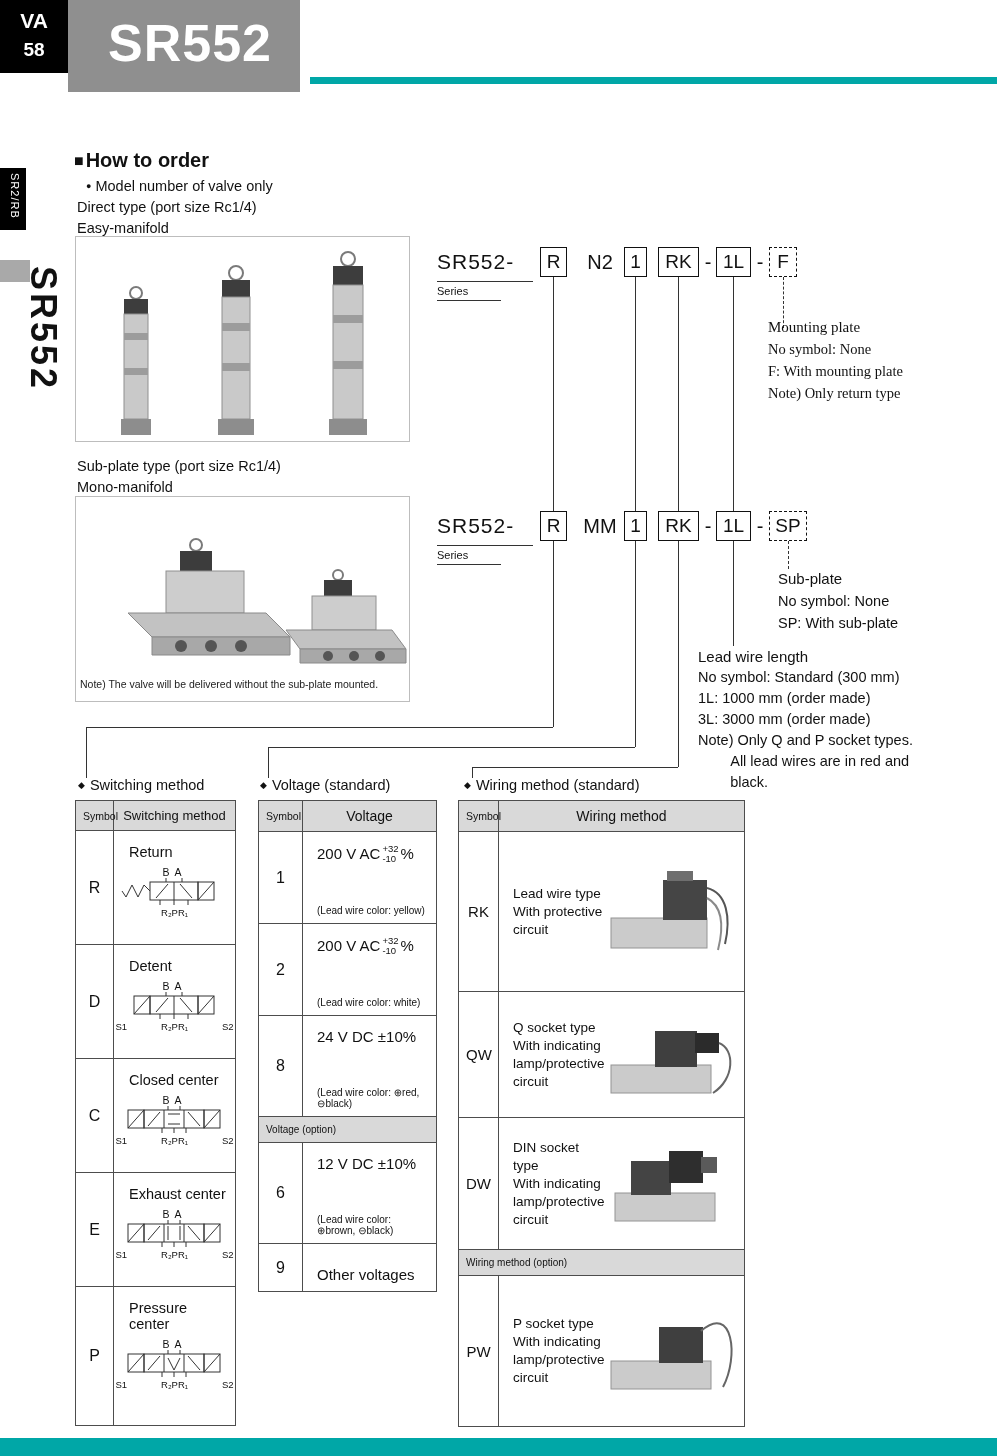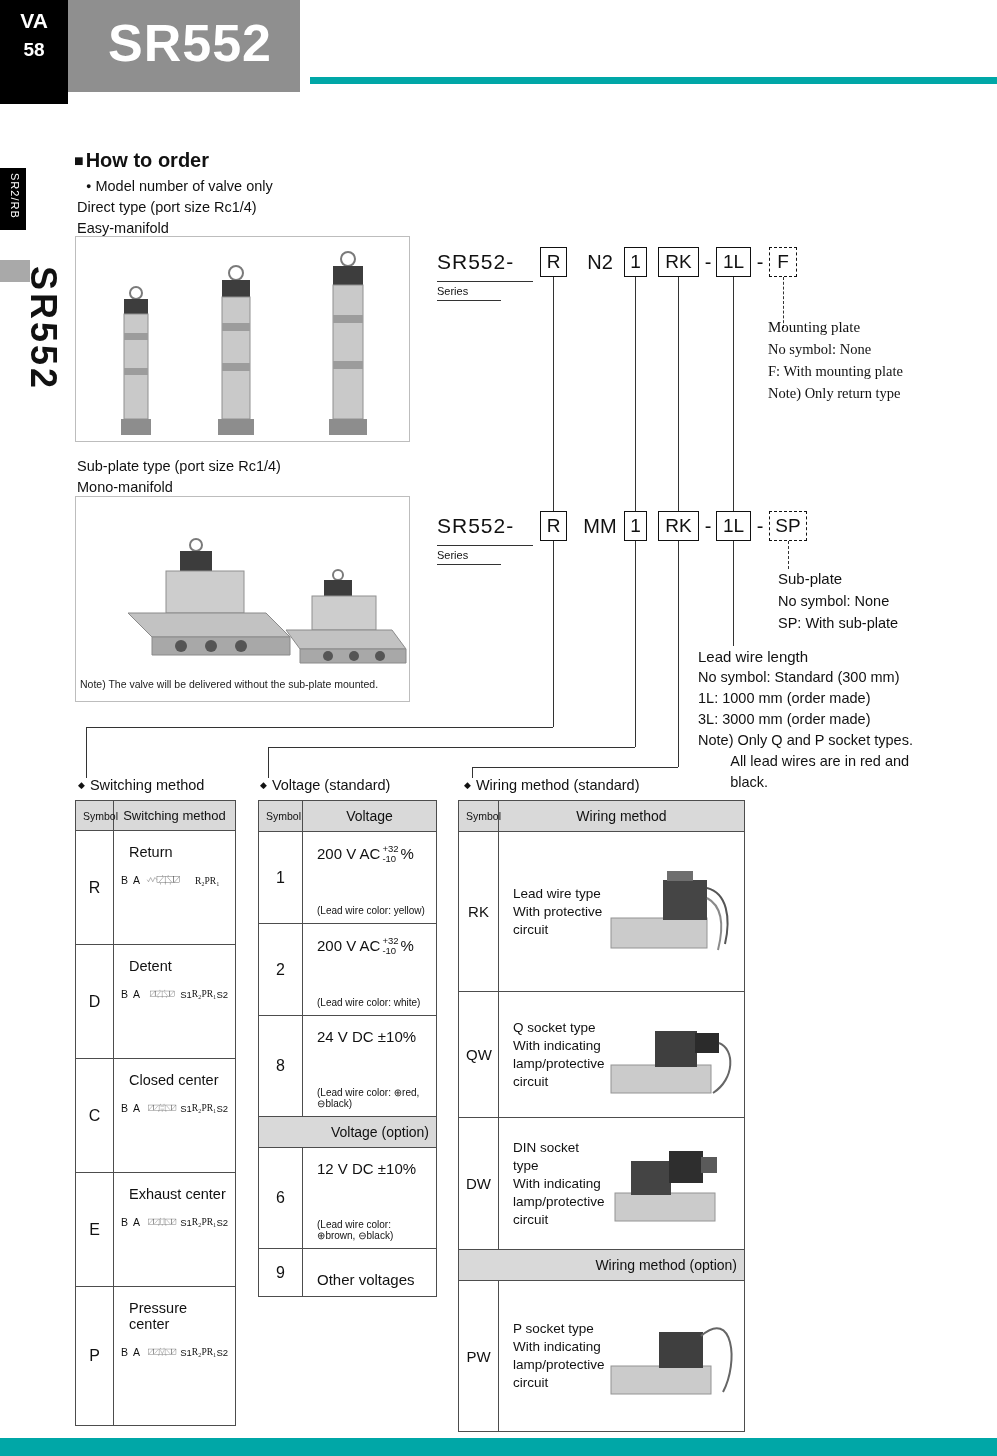--- a/index.html
+++ b/index.html
@@ -3,21 +3,21 @@
 <meta charset="utf-8">
 <style>
   * { margin:0; padding:0; box-sizing:border-box; }
   html,body { background:#e8e8e8; }
   body { font-family:"Liberation Sans", sans-serif; color:#111; }
   #page { position:relative; width:997px; height:1456px; background:#ffffff; overflow:hidden; margin:0 auto; }
   .abs { position:absolute; }
   .preline { white-space:pre-line; }
 
   
-  .va-tab { left:0; top:0; width:68px; height:104px; background:#000; color:#fff; text-align:center; font-weight:bold; }
+  .va-tab { left:0; top:0; width:68px; height:73px; background:#000; color:#fff; text-align:center; font-weight:bold; }
   .va-line1 { font-size:21px; padding-top:9px; }
   .va-line2 { font-size:19px; padding-top:6px; }
   .model-box { left:68px; top:0; width:232px; height:92px; background:#8f8f8f; }
   .model-box span { position:absolute; left:40px; top:13px; color:#fff; font-size:52px; font-weight:bold; letter-spacing:1px; }
   .page-title { left:358px; top:42px; font-size:25px; font-weight:bold; letter-spacing:.3px; }
   .teal-rule { left:310px; top:77px; width:687px; height:7px; background:#00a7a7; }
   .bottom-rule { left:0; top:1438px; width:997px; height:18px; background:#00a7a7; }
 
   
   .side-black-tab { left:0; top:168px; width:26px; height:62px; background:#000; }
@@ -55,27 +55,27 @@
   .caption { display:flex; align-items:center; gap:5px; font-size:14.5px; }
   .diamond { font-size:9px; }
 
   
   table.tbl { position:absolute; border-collapse:collapse; table-layout:fixed; background:#fff; }
   .tbl th, .tbl td { border:1px solid #4d4d4d; padding:7px; vertical-align:middle; }
   .tbl th { background:#d9d9d9; font-weight:normal; }
   .th-sym { font-size:10.5px; }
   .th-val { font-size:13px; }
   .sym-cell { text-align:center; font-size:16px; }
-  .opt-hdr { background:#d9d9d9; text-align:right; font-size:14px; height:26px; }
+  .opt-hdr { background:#d9d9d9; text-align:left; font-size:10px; height:26px; }
 
   .sw-name { font-size:14.5px; padding:6px 0 2px 8px; }
-  .schem { display:flex; flex-direction:row; align-items:center; margin-top:4px; }
+  .schem { display:flex; flex-direction:column; align-items:center; margin-top:4px; }
   .schem .ba { font-size:10.5px; letter-spacing:5px; }
   .schem-labels { width:118px; display:flex; justify-content:space-between; font-size:9.5px; margin-top:1px; }
-  .schem-labels .mid { flex:1; text-align:center;font-family:Liberation Serif, serif; }
+  .schem-labels .mid { flex:1; text-align:center; }
 
   .v-main { font-size:15px; padding:5px 0 0 7px; display:flex; align-items:center; }
   .stack { display:inline-flex; flex-direction:column; font-size:9.5px; line-height:9.5px; margin:0 2px; }
   .v-note { font-size:10px; padding:3px 0 0 7px;margin-top:39px; }
   .v-cell { vertical-align:top; }
 
   .w-cell { }
   .w-flex { display:flex; align-items:center; }
   .w-desc { width:108px; font-size:13.5px; line-height:18px; padding-left:7px; }
   .w-photo { flex:1; display:flex; justify-content:center; }

